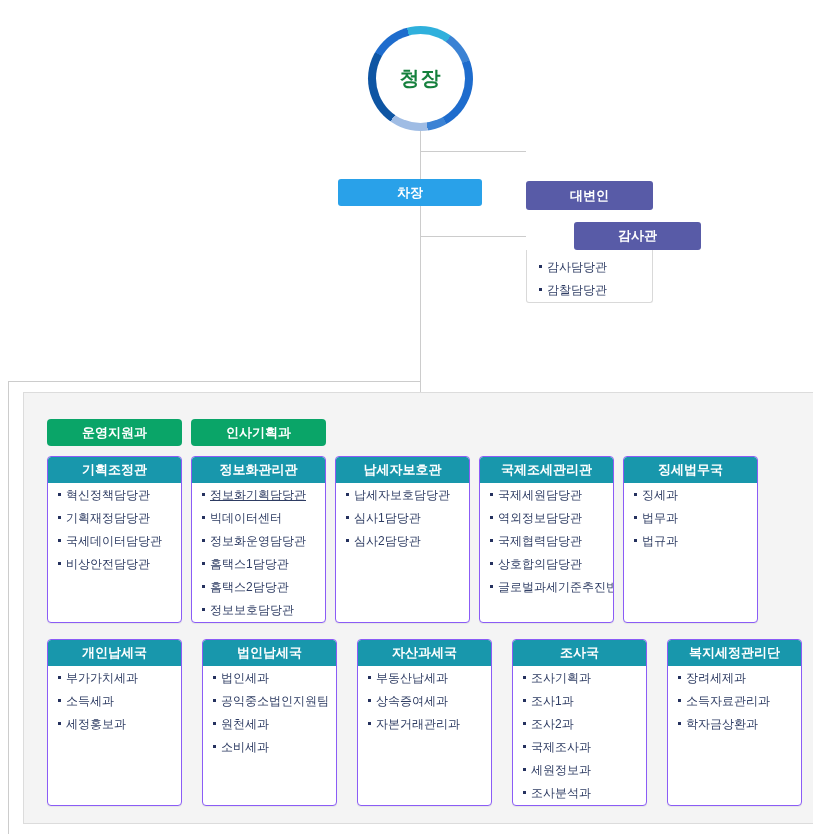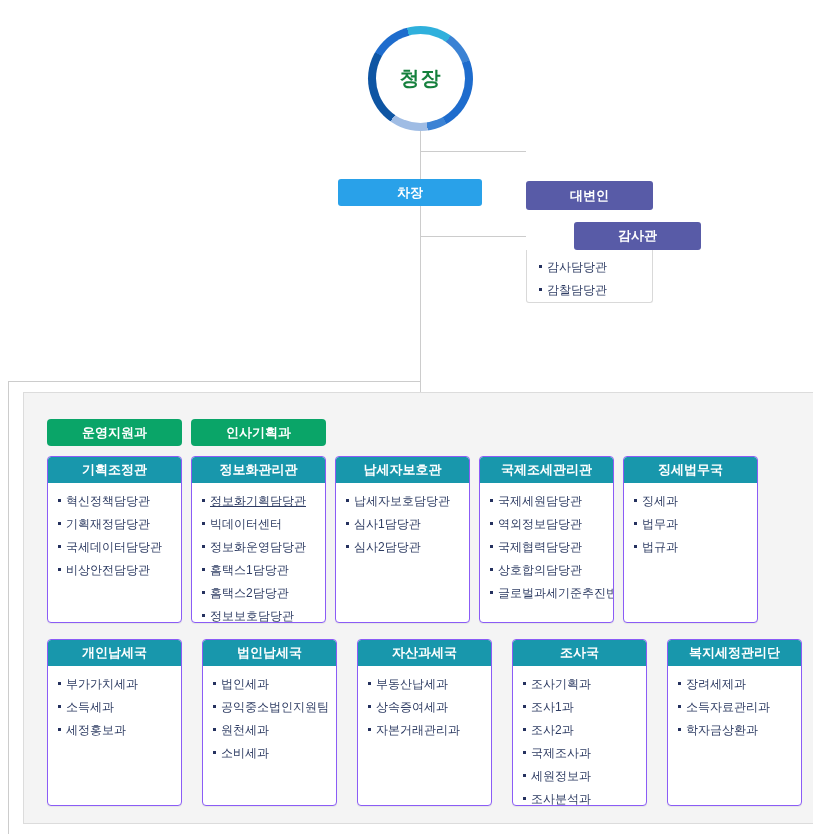--- a/index.html
+++ b/index.html
@@ -51,21 +51,21 @@
 
   .green-btn { width:135px; height:27px; background:var(--green); color:#fff;
     font-size:13px; font-weight:bold; border-radius:4px; display:flex;
     align-items:center; justify-content:center; cursor:pointer; }
 
   .card { width:135px; height:167px; background:#fff; border:1px solid #8b5cf6;
     border-radius:4px; box-shadow:0 1px 1px rgba(0,0,0,0.06); overflow:hidden; }
   .card-head { height:26px; background:var(--teal); color:#fff; font-size:13px;
     font-weight:bold; display:flex; align-items:center; justify-content:center;
     border-radius:3px 3px 0 0; cursor:pointer; }
-  .card-body { padding:10px 6px 0 10px; }
+  .card-body { padding:4px 6px 0 10px; }
   .card-body li { cursor:pointer; }
   .u { text-decoration:underline; }
 </style>
 </head>
 <body>
 
 <div class="stage">
 
   <div class="circle-ring">
     <div class="circle-inner">청장</div>

